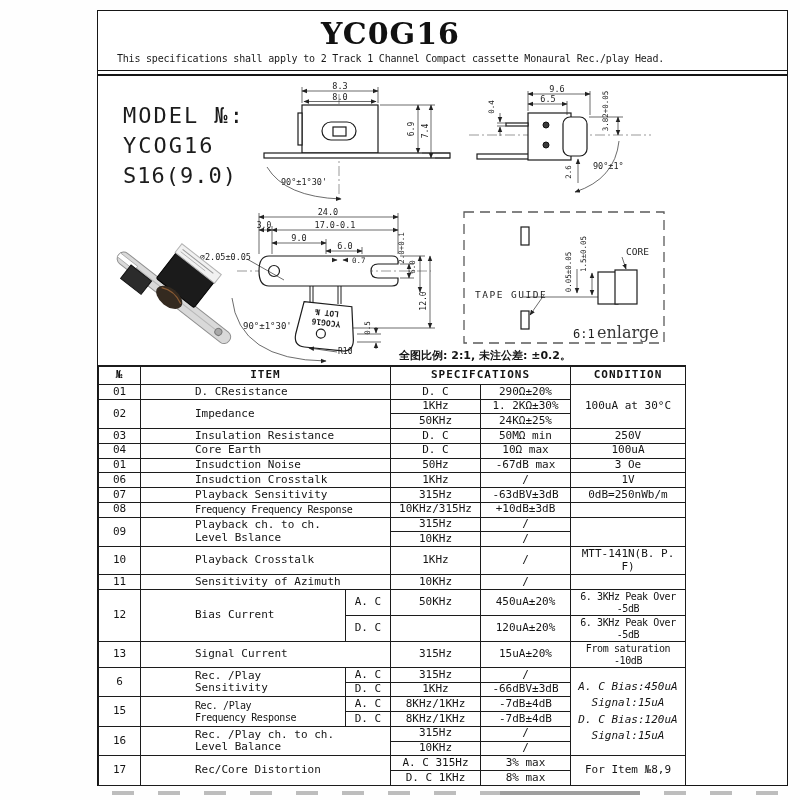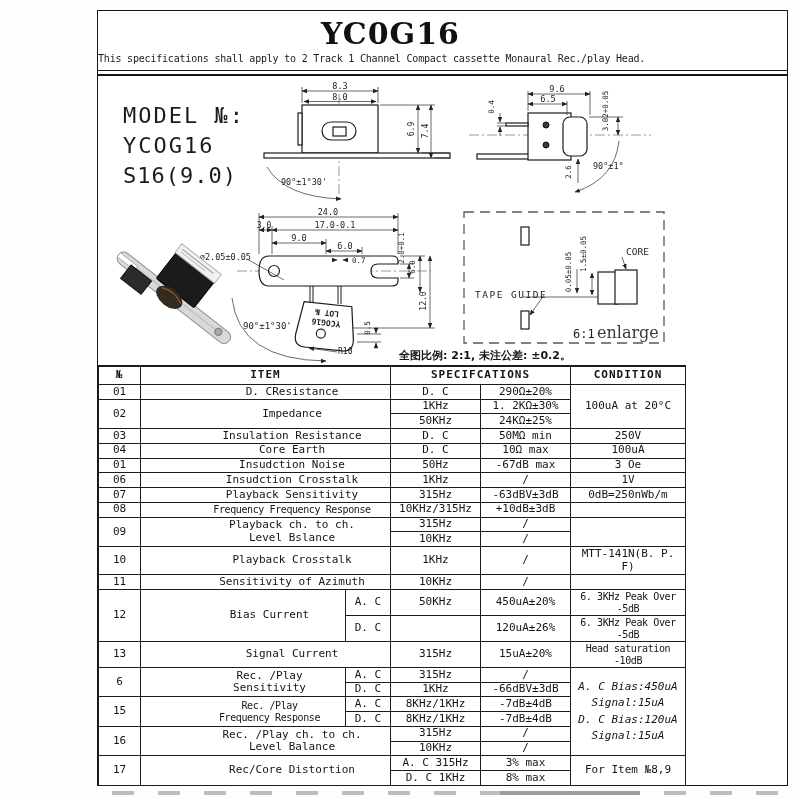--- a/index.html
+++ b/index.html
@@ -4,30 +4,30 @@
 <style>
   html,body{margin:0;padding:0;background:#ffffff;}
   .page{position:relative;width:800px;height:800px;background:#fefefe;overflow:hidden;
         font-family:"DejaVu Sans Mono","Liberation Mono",monospace;color:#141414;}
   .frame{position:absolute;left:97px;top:10px;width:691px;height:776px;
          border:1.5px solid #161616;box-sizing:border-box;background:#fff;}
   .titleblock{position:absolute;left:0;top:0;width:100%;height:60px;
               border-bottom:1px solid #161616;box-sizing:border-box;padding-right:104px;}
   .doc-title{margin:5px 0 0;text-align:center;font-family:"DejaVu Serif","Liberation Serif",serif;
              font-weight:bold;font-size:30px;letter-spacing:1px;color:#111;}
-  .doc-sub{margin:2px 0 0;text-align:left;font-size:10px;letter-spacing:-0.2px;color:#1a1a1a;}
+  .doc-sub{margin:2px 0 0;text-align:center;font-size:10px;letter-spacing:-0.2px;color:#1a1a1a;}
   .rule2{position:absolute;left:0;top:63px;width:100%;height:2px;background:#161616;}
   .drawing{position:absolute;left:0;top:65px;}
   .spec{position:absolute;top:354px;left:0;width:588px;height:421px;border-collapse:collapse;
         table-layout:fixed;font-size:11px;line-height:1.15;}
   .spec th,.spec td{border:1px solid #1c1c1c;text-align:center;vertical-align:middle;
         padding:0 1px;white-space:pre-line;overflow:hidden;}
   .spec{border-top:2px solid #1c1c1c;}
   .spec th{font-weight:bold;font-size:11px;height:17px;letter-spacing:1px;}
-  .spec td.l{text-align:center;padding-left:54px;}
+  .spec td.l{text-align:left;padding-left:54px;}
   .spec td.s{font-size:10px;letter-spacing:-0.4px;}
   .spec td.lh{line-height:1.5;font-style:italic;}
   .cutoff{position:absolute;top:791px;left:112px;width:672px;height:4px;
           background:repeating-linear-gradient(90deg,#bdbdbd 0 22px,transparent 22px 46px);}
   .cutoff2{position:absolute;top:791px;left:500px;width:140px;height:4px;background:#9e9e9e;}
   
   .ol{stroke:#1c1c1c;stroke-width:1.2;fill:#ffffff;}
   .dl{stroke:#2c2c2c;stroke-width:0.7;fill:none;}
   .cl{stroke:#555;stroke-width:0.6;stroke-dasharray:10 3 2 3;fill:none;}
   .dm{font-family:"DejaVu Sans Mono","Liberation Mono",monospace;fill:#1c1c1c;}
@@ -219,21 +219,21 @@
             <th colspan="2">SPECIFCATIONS</th>
             <th>CONDITION</th>
           </tr>
         </thead>
       <tbody>
           <tr>
             <td>01</td>
             <td colspan="2" class="l">D. CResistance</td>
             <td>D. C</td>
             <td>290Ω±20%</td>
-            <td rowspan="3">100uA at 20°C</td>
+            <td rowspan="3">100uA at 30°C</td>
           </tr>
           <tr>
             <td rowspan="2">02</td>
             <td rowspan="2" colspan="2" class="l">Impedance</td>
             <td>1KHz</td>
             <td>1. 2KΩ±30%</td>
           </tr>
           <tr>
             <td>50KHz</td>
             <td>24KΩ±25%</td>
@@ -310,29 +310,29 @@
             <td rowspan="2">12</td>
             <td rowspan="2" class="l">Bias Current</td>
             <td>A. C</td>
             <td>50KHz</td>
             <td>450uA±20%</td>
             <td class="s">6. 3KHz Peak Over -5dB</td>
           </tr>
           <tr>
             <td>D. C</td>
             <td></td>
-            <td>120uA±26%</td>
+            <td>120uA±20%</td>
             <td class="s">6. 3KHz Peak Over -5dB</td>
           </tr>
           <tr>
             <td>13</td>
             <td colspan="2" class="l">Signal Current</td>
             <td>315Hz</td>
             <td>15uA±20%</td>
-            <td class="s">Head saturation -10dB</td>
+            <td class="s">From saturation -10dB</td>
           </tr>
           <tr>
             <td rowspan="2">6</td>
             <td rowspan="2" class="l">Rec. /Play
 Sensitivity</td>
             <td>A. C</td>
             <td>315Hz</td>
             <td>/</td>
             <td rowspan="6" class="lh">A. C Bias:450uA
 Signal:15uA

